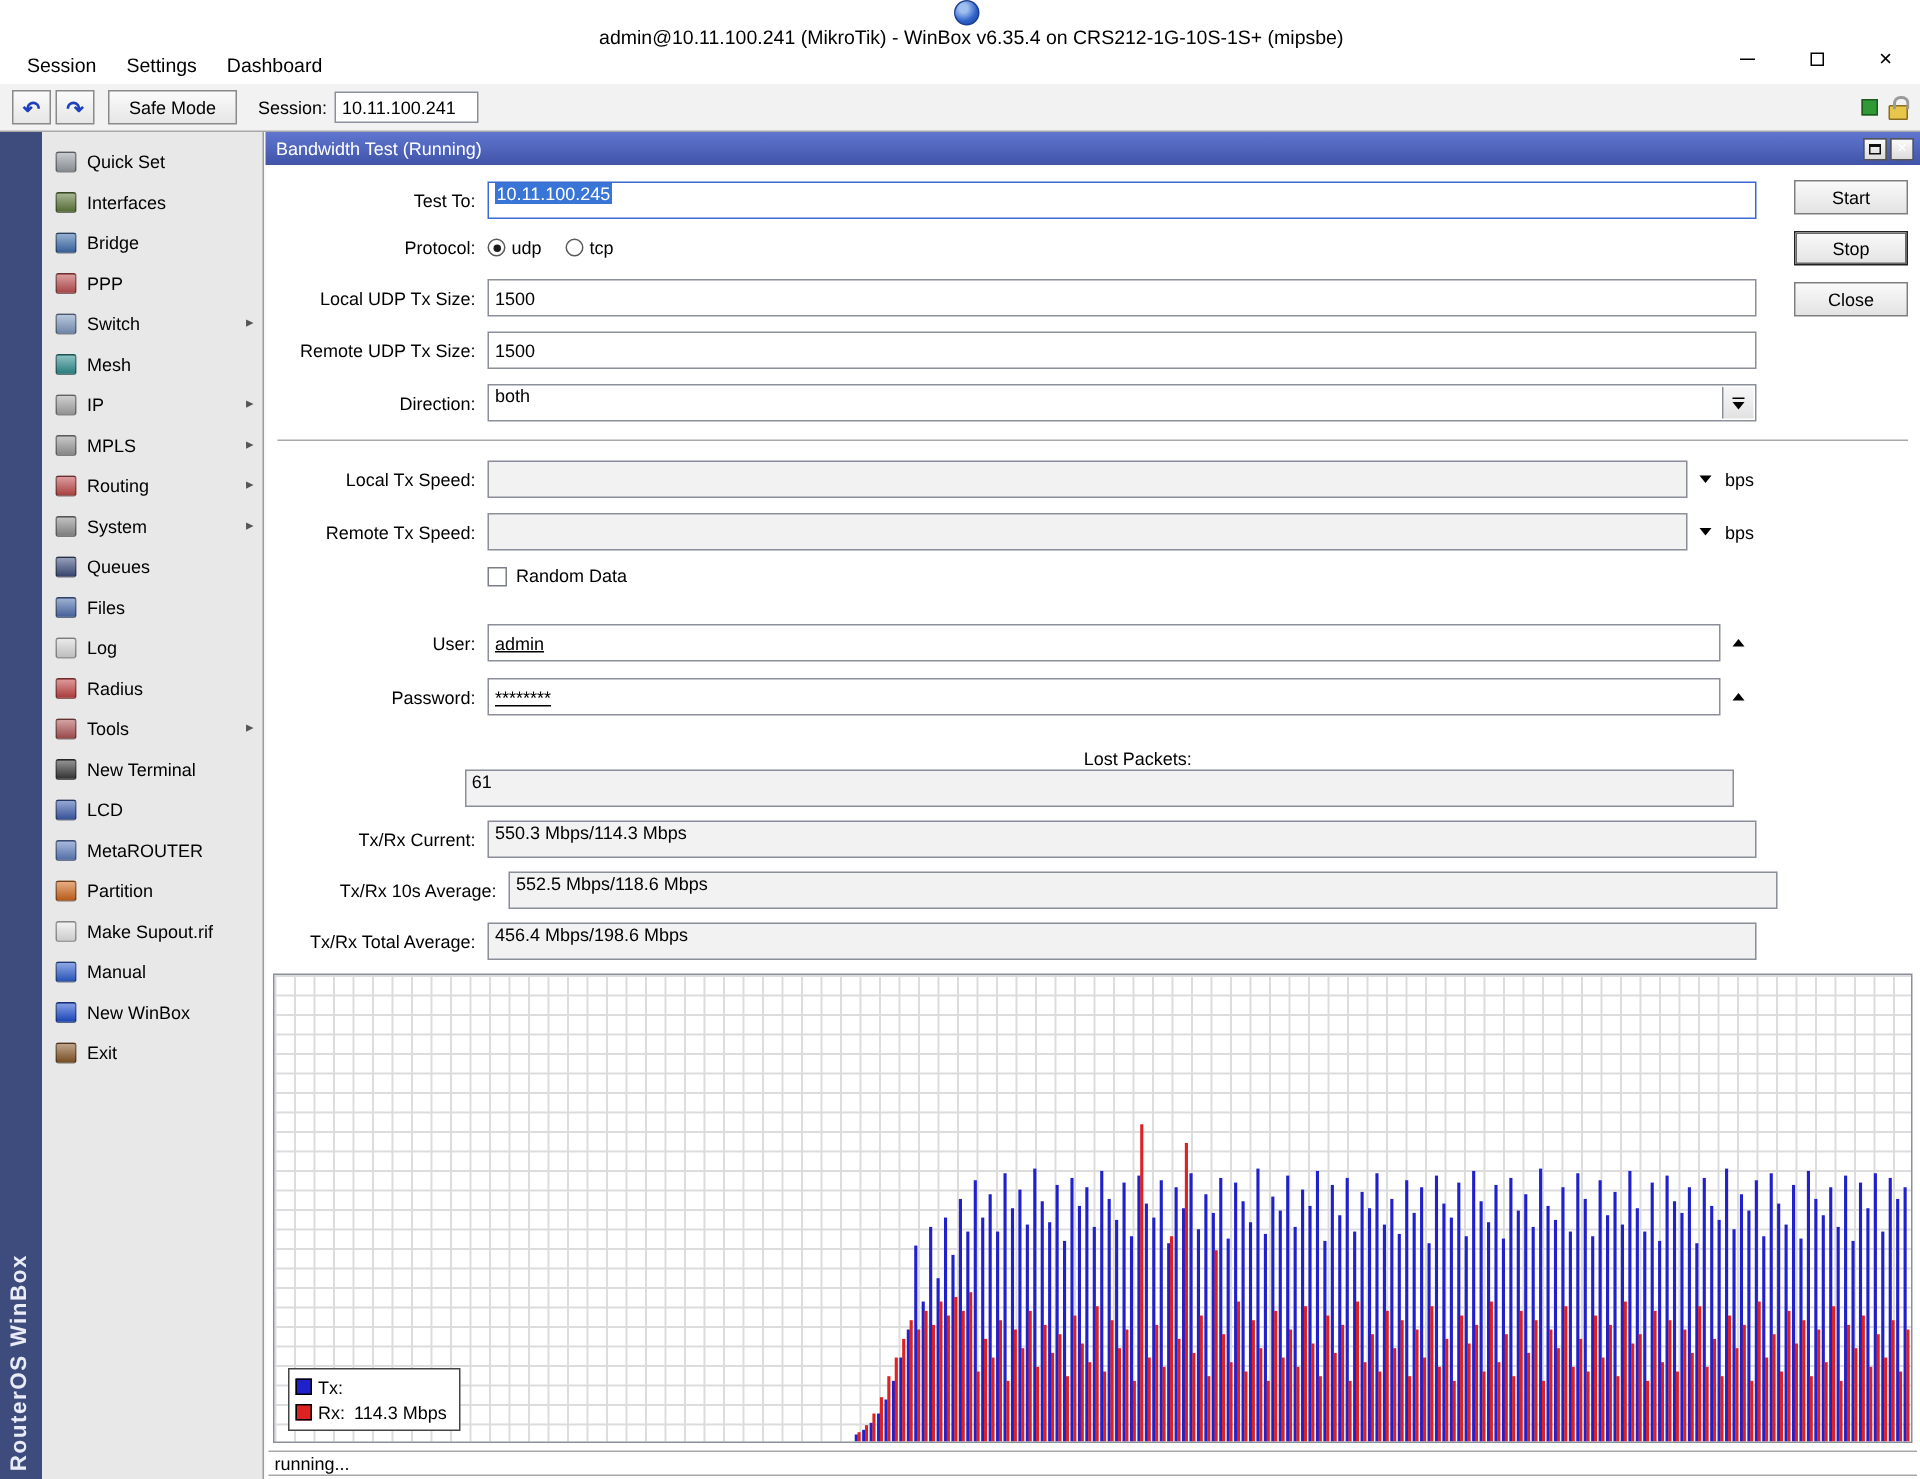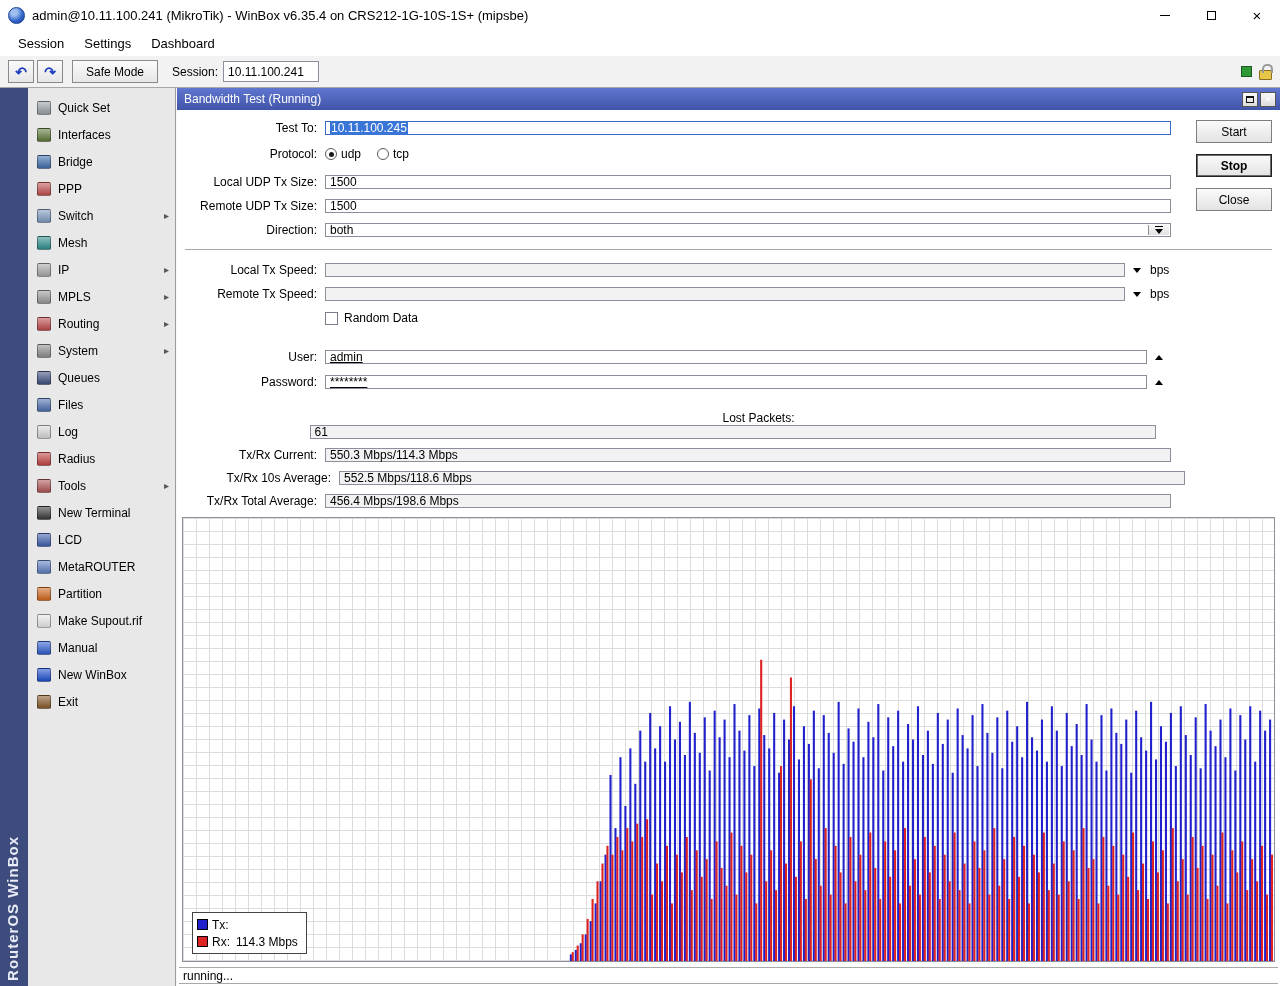--- a/index.html
+++ b/index.html
@@ -1,20 +1,20 @@
 <!DOCTYPE html>
 <html><head>
 <meta charset="utf-8">
 <style>
   * { margin:0; padding:0; box-sizing:border-box; }
   html,body { width:1280px; height:986px; overflow:hidden;
     font-family:"Liberation Sans","DejaVu Sans",sans-serif; font-size:12px; color:#000; background:#fff; }
 
   
-  .titlebar { height:30px; display:flex; align-items:center; background:#fff; padding-left:8px; }
+  .titlebar { height:30px; display:flex; align-items:center; background:#fff; padding-left:8px;flex-direction:column; }
   .app-icon { width:17px; height:17px; border-radius:50%;
     background:radial-gradient(circle at 35% 30%, #9fc0ef 0 20%, #2f63c9 60%, #1c3f96 100%);
     border:1px solid #1c3f96; flex:none; }
   .title-text { margin-left:7px; font-size:13px; white-space:nowrap; }
   .win-controls { margin-left:auto; display:flex; height:30px; }
   .win-btn { width:46px; display:flex; align-items:center; justify-content:center; cursor:default; }
   .glyph-min { width:10px; height:1px; background:#000; display:inline-block; }
   .glyph-max { width:9px; height:9px; border:1px solid #000; display:inline-block; }
   .glyph-close { font-size:15px; line-height:1; }
 
@@ -54,21 +54,21 @@
   .dlg-tb-btns { margin-left:auto; display:flex; gap:2px; }
   .dlg-tb-btn { width:16px; height:15px; background:linear-gradient(#fafafa,#dcdcdc); border:1px solid #555;
     display:flex; align-items:center; justify-content:center; font-size:11px; line-height:1; }
   .glyph-restore { width:8px; height:7px; border:1px solid #111; border-top-width:2px; display:inline-block; }
 
   .dlg-body { flex:1; display:flex; flex-direction:column; position:relative; padding:0 0 2px 0; overflow:hidden; }
 
   .row { display:flex; align-items:center; padding-left:8px; }
   .lbl { width:140px; text-align:right; padding-right:8px; flex:none; white-space:nowrap; }
   .lbl.dim { color:#8a8a8a; }
-  .field { height:14px; border:1px solid #8b8f99; background:#fff; display:flex; align-items:center; padding:0 4px; position:relative; }
+  .field { height:25px; border:1px solid #8b8f99; background:#fff; display:flex; align-items:flex-start; padding:0 4px; position:relative; }
   input.field { font-family:inherit; font-size:12px; }
   .field.ro { background:#f2f2f2; }
   .field.dis { background:#f2f2f2; border-color:#a6a6a6; }
   .w-std { width:846px; }
   .w-spd { width:800px; }
   .w-usr { width:822px;text-decoration:underline; }
   .sel-text { background:#3875d7; color:#fff; padding:0 1px; }
 
   .dir-btn { position:absolute; right:1px; top:1px; bottom:1px; width:21px; background:linear-gradient(#f7f7f7,#e2e2e2);
     border-left:1px solid #8b8f99; display:flex; flex-direction:column; align-items:center; justify-content:center; }
@@ -84,21 +84,21 @@
   .radio.checked .dot { display:block; }
   .radio-label { margin-right:16px; }
   .checkbox { width:13px; height:13px; border:1px solid #7a7e88; background:#fff; margin-right:6px; }
 
   .sep { border-top:1px solid #a8a8a8; border-bottom:1px solid #fff; margin:12px 8px 0 8px; }
 
   .side-buttons { position:absolute; top:10px; right:8px; width:76px; display:flex; flex-direction:column; }
   .btn { height:23px; background:linear-gradient(#fafafa,#e3e3e3); border:1px solid #7e7e7e; font-size:12px;
     display:flex; align-items:center; justify-content:center; font-family:inherit; }
   .btn + .btn { margin-top:11px; }
-  .btn.default { border:1px solid #222; box-shadow:inset 0 0 0 1px #6a6a6a;font-weight:bold; }
+  .btn.default { border:1px solid #222; box-shadow:inset 0 0 0 1px #6a6a6a; }
 
   
   .chart-wrap { flex:1; margin:9px 5px 3px 5px; border:1px solid #8b8f99; background:#fff; position:relative;
     background-image:linear-gradient(to right,#dcdcdc 1px,transparent 1px),
                      linear-gradient(to bottom,#dcdcdc 1px,transparent 1px);
     background-size:13px 13px; }
   .chart-wrap svg { position:absolute; inset:0; width:100%; height:100%; }
   .legend { position:absolute; left:9px; bottom:7px; background:#fff; border:1px solid #444; padding:3px 8px 3px 4px; }
   .legend-row { display:flex; align-items:center; height:17px; white-space:nowrap; }
   .swatch { width:11px; height:11px; border:1px solid #000; margin-right:4px; flex:none; }

